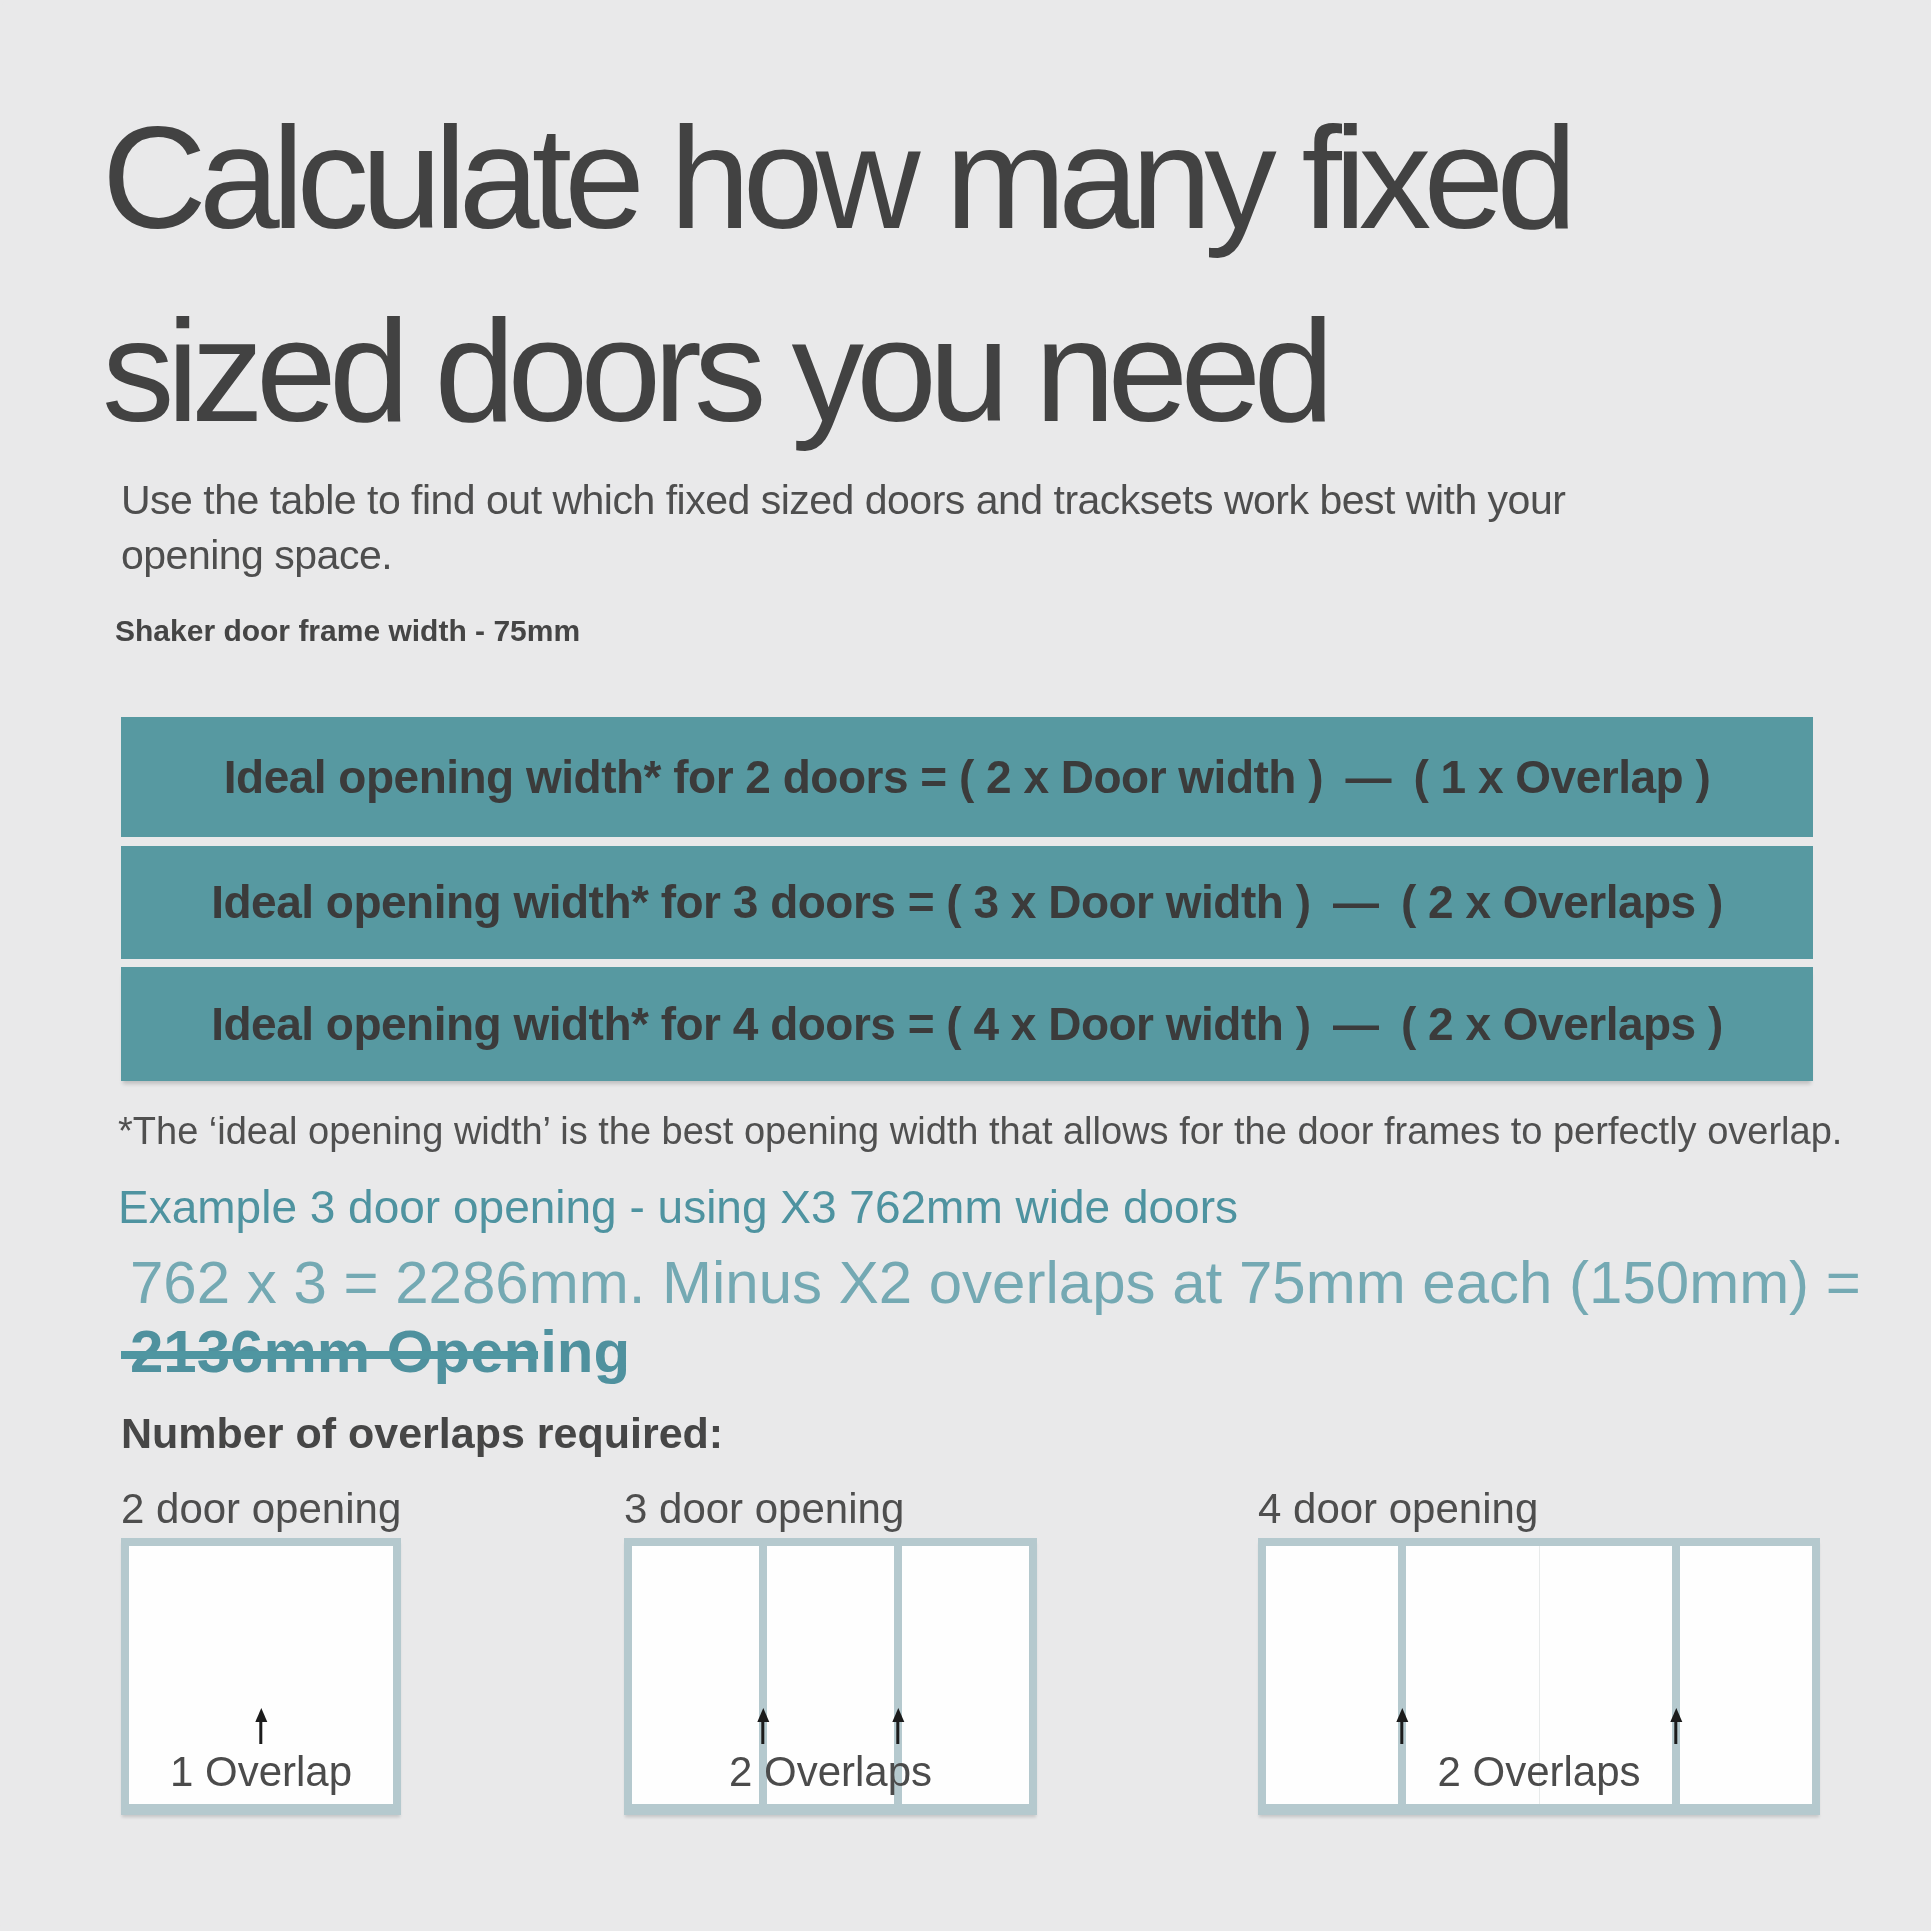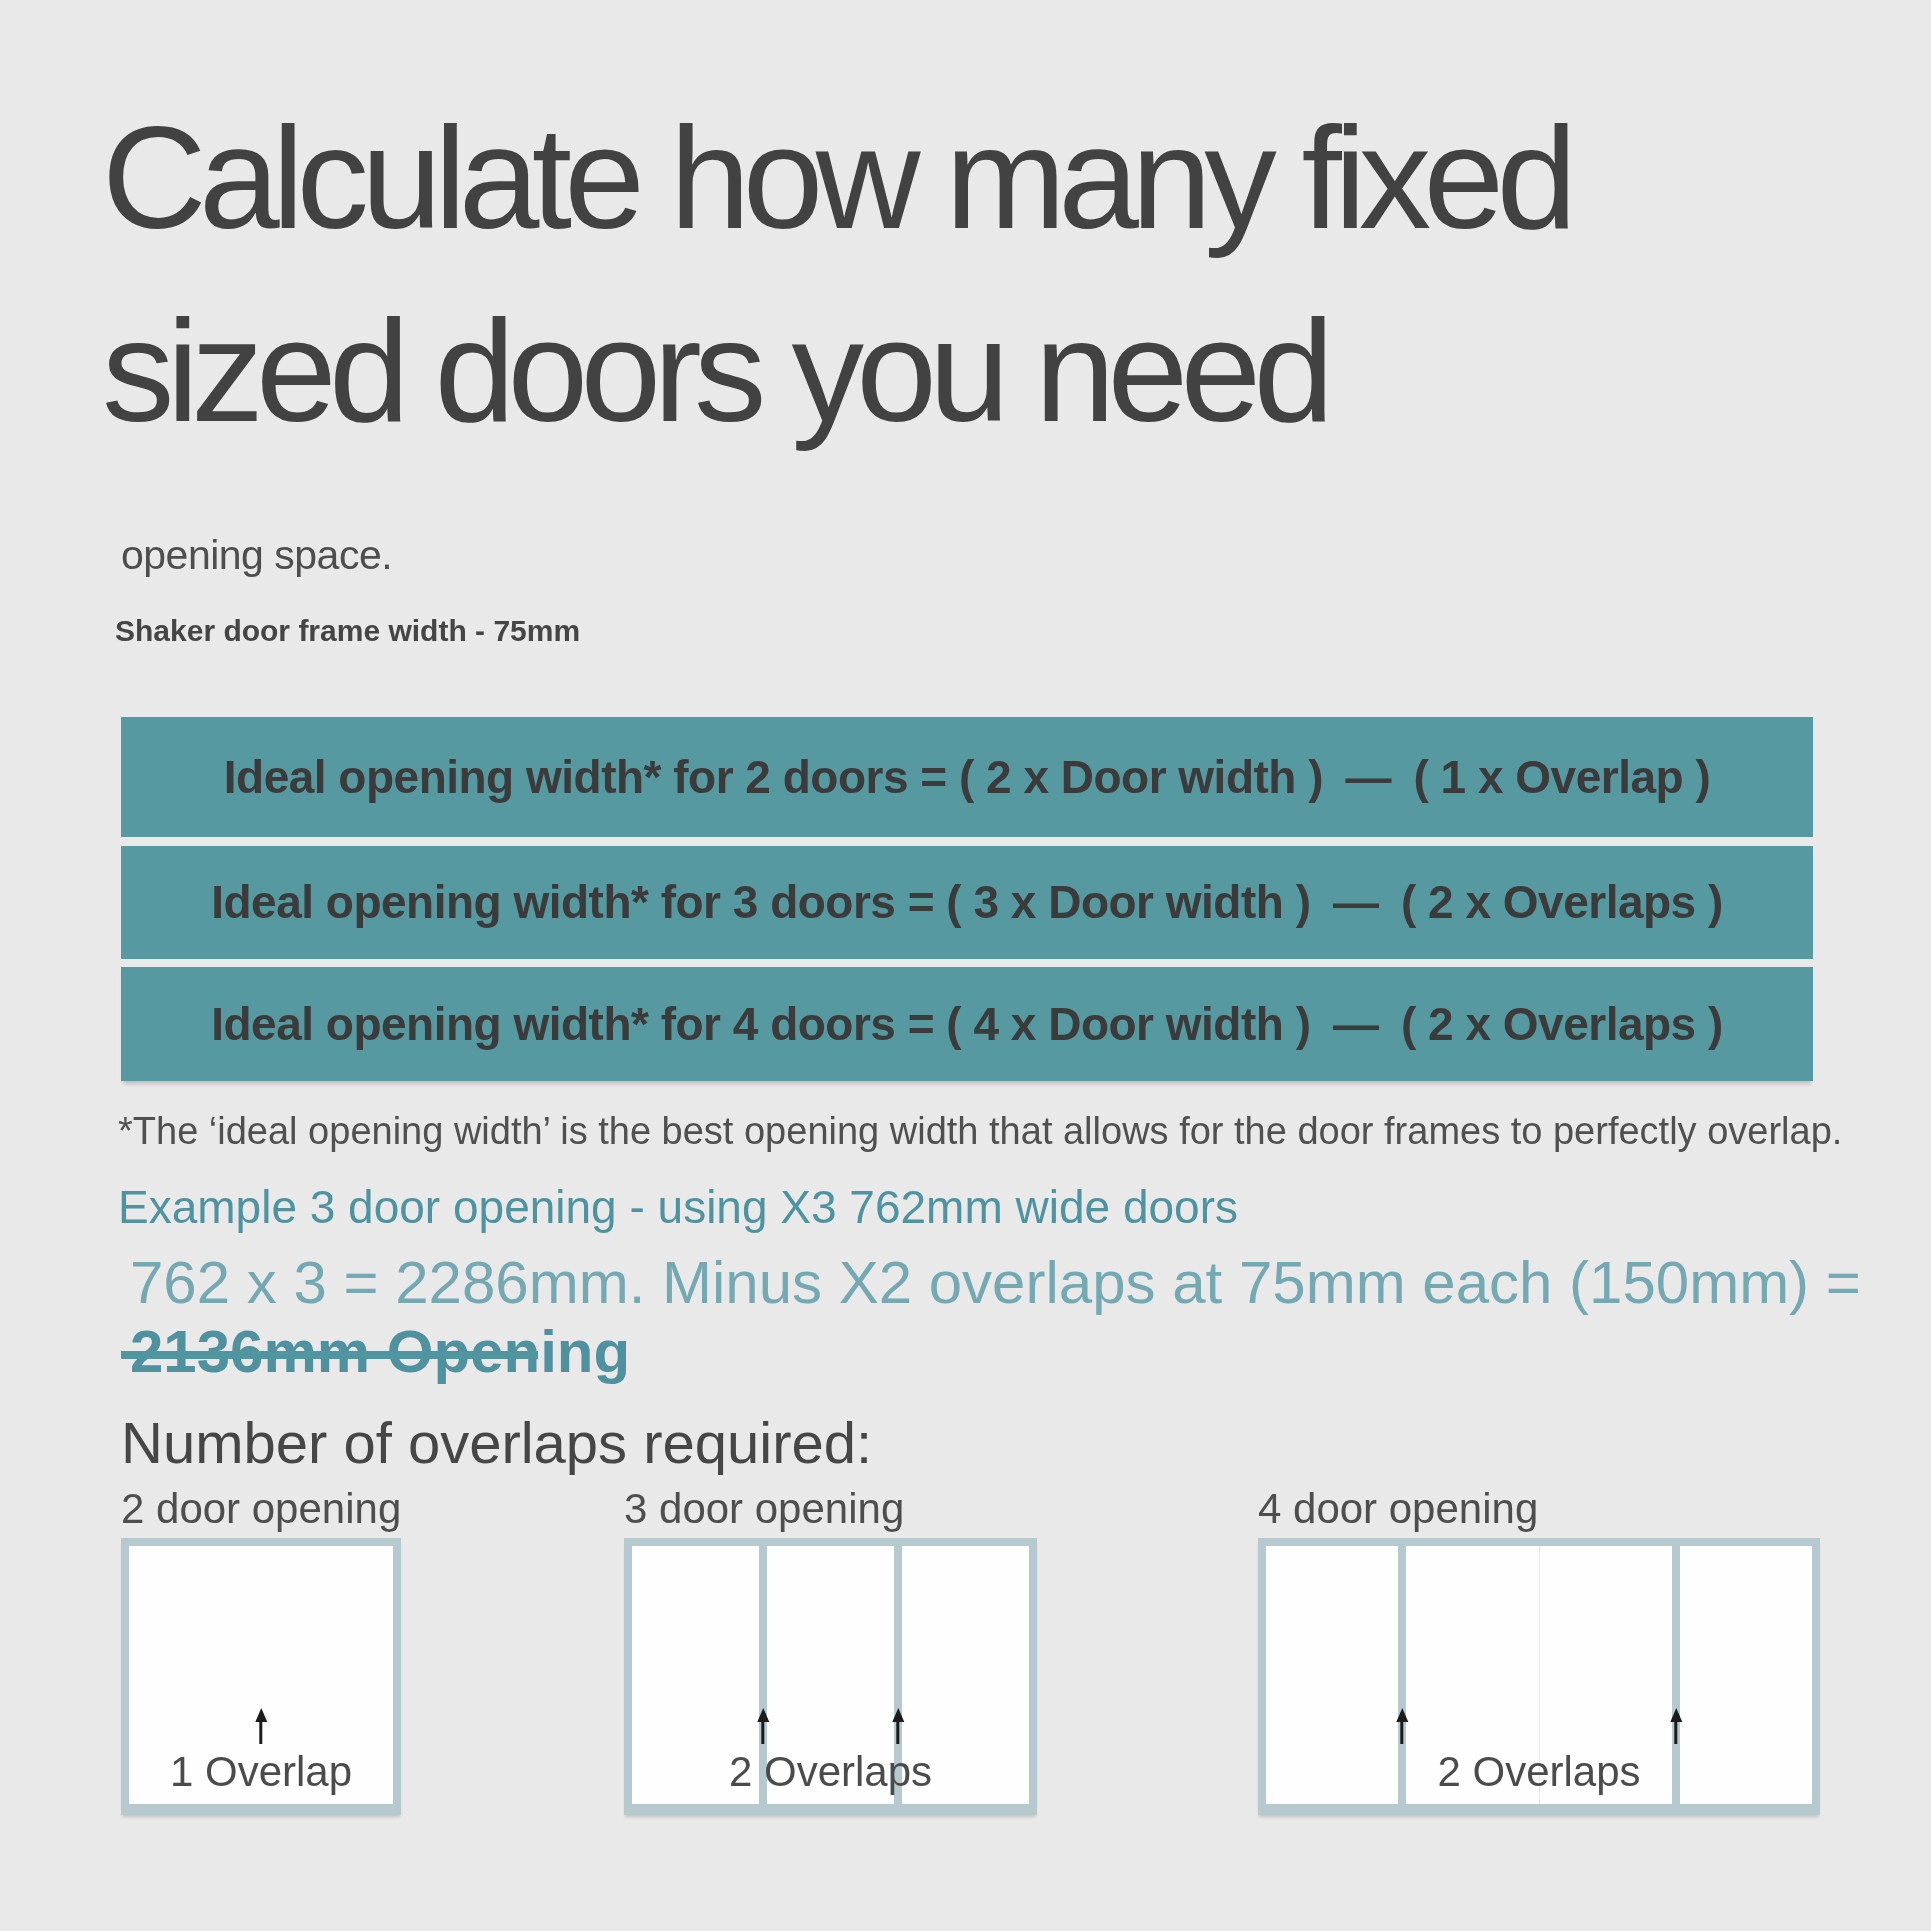--- a/index.html
+++ b/index.html
@@ -103,22 +103,22 @@
     top: 1351px;
     width: 417px;
     height: 7.7px;
     background: #4f96a1;
   }
   .overlaps-heading {
     position: absolute;
     left: 121px;
     top: 1409px;
     margin: 0;
-    font-size: 58px;
-    font-weight: 400;
+    font-size: 43px;
+    font-weight: 700;
     color: #464646;
   }
   .diagram {
     position: absolute;
     top: 1480px;
   }
   .diagram.d1 { left: 121px; }
   .diagram.d2 { left: 624px; }
   .diagram.d3 { left: 1258px; }
   .diagram-label {
@@ -183,21 +183,21 @@
 <body>
 
 <div class="page">
 
   <h1 class="title">
     <span>Calculate how many fixed</span><br>
     <span>sized doors you need</span>
   </h1>
 
   <p class="intro">
-    <br>
+    <span>Use the table to find out which fixed sized doors and tracksets work best with your</span><br>
     <span>opening space.</span>
   </p>
 
   <h2 class="frame-heading">Shaker door frame width - 75mm</h2>
 
   <div class="formula-table">
     <div class="formula-row r1">
       <span>Ideal opening width* for 2 doors = ( 2 x Door width ) — ( 1 x Overlap )</span>
     </div>
     <div class="formula-row r2">

